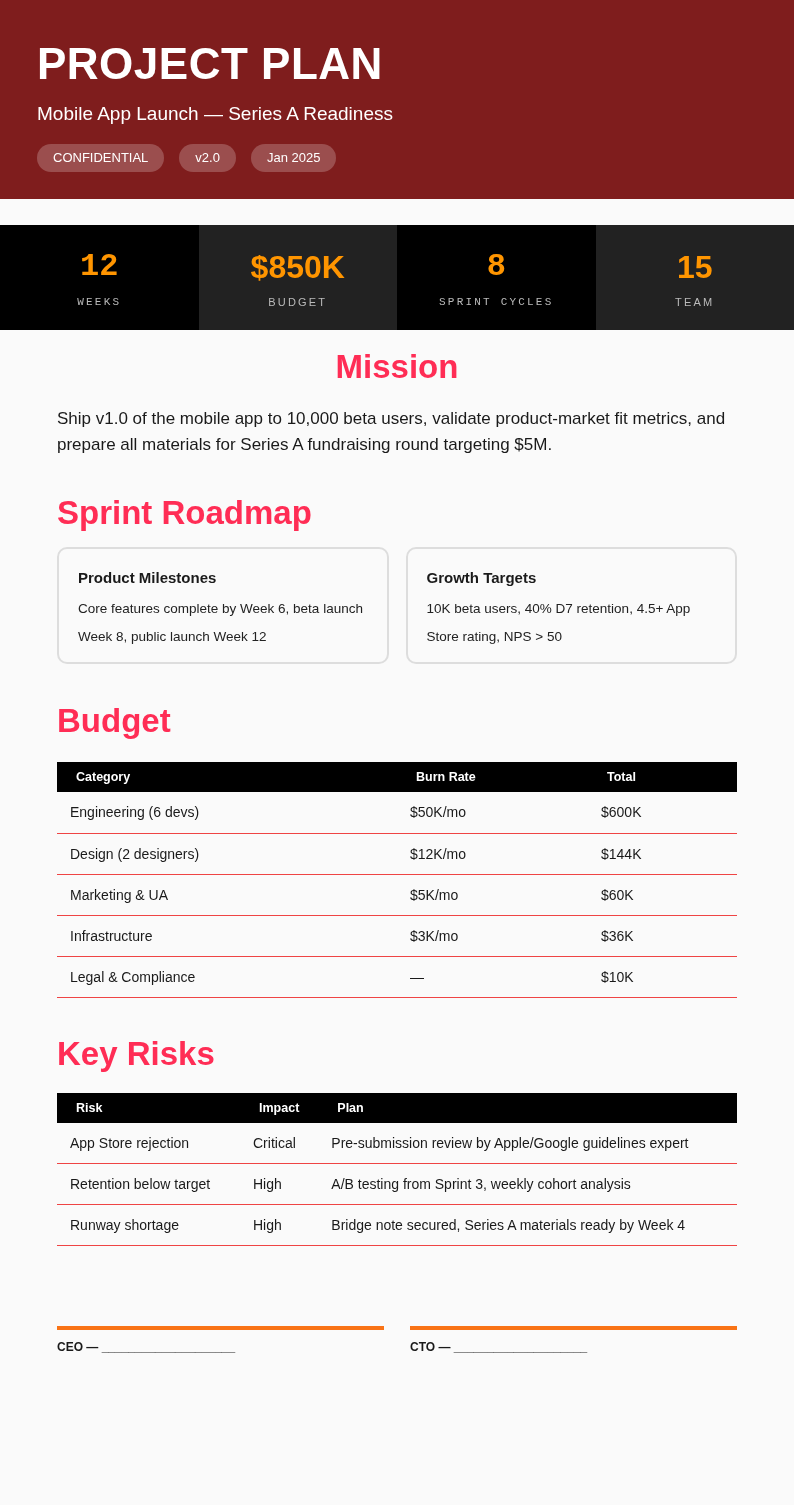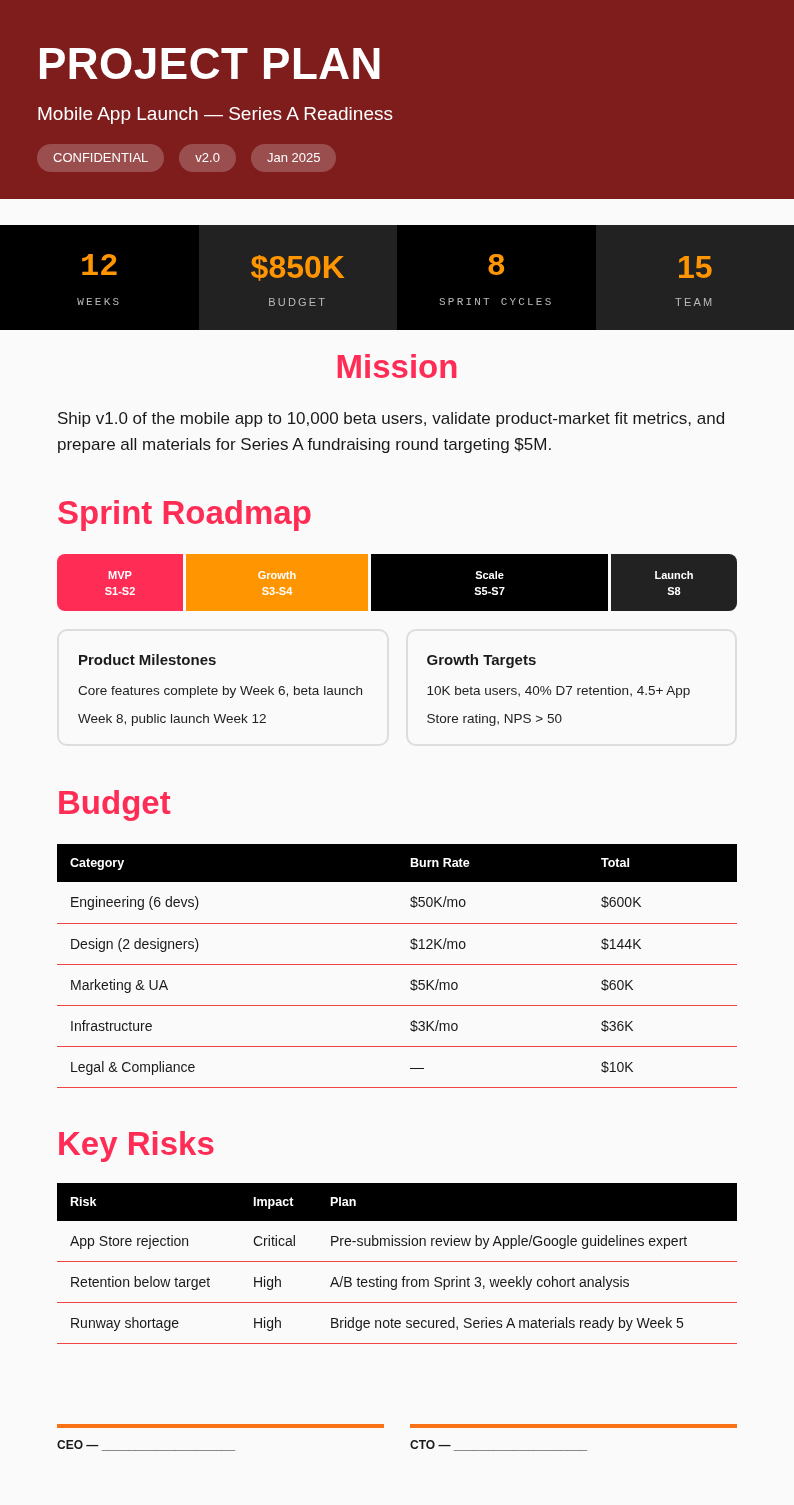--- a/index.html
+++ b/index.html
@@ -31,21 +31,21 @@
     .seg:last-child { border-radius: 0 8px 8px 0; }
 
     .cards { display: flex; gap: 17px; margin-top: 18px; }
     .card { flex: 1; border: 2px solid #ddd; border-radius: 10px; height: 117px; padding: 20px 19px; background: #fafafa; }
     .card .ct { font-size: 15px; font-weight: 700; color: #1a1a1a; }
     .card .cb { font-size: 13.5px; line-height: 28px; margin-top: 9px; color: #222; }
 
     .budget-h { margin-top: 40px; }
     table { width: 100%; border-collapse: collapse; }
     .budget-table { margin-top: 25px; }
-    th { background: #000; color: #fff; text-align: left; font-size: 12.5px; font-weight: 700; height: 38px; padding: 0 13px; }
+    th { background: #000; color: #fff; text-align: left; font-size: 12.5px; font-weight: 700; height: 30px; padding: 0 19px; }
     td { font-size: 14px; height: 41px; padding: 0 13px; border-bottom: 1px solid #ef4444; color: #1a1a1a; }
 
     .risks-h { margin-top: 39px; }
     .risk-table { margin-top: 23px; }
 
     .signatures { display: flex; gap: 26px; margin-top: 80px; }
     .sig { flex: 1; border-top: 4px solid #f97316; padding-top: 10px; font-size: 12px; font-weight: 700; color: #1a1a1a; }
   </style>
 </head>
 <body>
@@ -77,38 +77,20 @@
     <div class="val">15</div>
     <div class="lbl">TEAM</div>
   </div>
 </div>
 
 <div class="main">
   <h2 class="mission-h">Mission</h2>
   <p class="mission-p">Ship v1.0 of the mobile app to 10,000 beta users, validate product-market fit metrics, and prepare all materials for Series A fundraising round targeting $5M.</p>
 
   <h2 class="roadmap-h">Sprint Roadmap</h2>
-  <div class="roadmap">
-    <div class="seg" style="flex:126; background:#ff2d55;">
-      <span>MVP</span>
-      <span>S1-S2</span>
-    </div>
-    <div class="seg" style="flex:182; background:#ff9500;">
-      <span>Growth</span>
-      <span>S3-S4</span>
-    </div>
-    <div class="seg" style="flex:237; background:#000;">
-      <span>Scale</span>
-      <span>S5-S7</span>
-    </div>
-    <div class="seg" style="flex:126; background:#222;">
-      <span>Launch</span>
-      <span>S8</span>
-    </div>
-  </div>
 
   <div class="cards">
     <div class="card">
       <div class="ct">Product Milestones</div>
       <div class="cb">Core features complete by Week 6, beta launch Week 8, public launch Week 12</div>
     </div>
     <div class="card">
       <div class="ct">Growth Targets</div>
       <div class="cb">10K beta users, 40% D7 retention, 4.5+ App Store rating, NPS &gt; 50</div>
     </div>
@@ -168,21 +150,21 @@
         <td>Pre-submission review by Apple/Google guidelines expert</td>
       </tr>
       <tr>
         <td>Retention below target</td>
         <td>High</td>
         <td>A/B testing from Sprint 3, weekly cohort analysis</td>
       </tr>
       <tr>
         <td>Runway shortage</td>
         <td>High</td>
-        <td>Bridge note secured, Series A materials ready by Week 5</td>
+        <td>Bridge note secured, Series A materials ready by Week 4</td>
       </tr>
     </tbody>
   </table>
 
   <div class="signatures">
     <div class="sig">CEO — ____________________</div>
     <div class="sig">CTO — ____________________</div>
   </div>
   <div style="height:48px"></div>
 </div>

